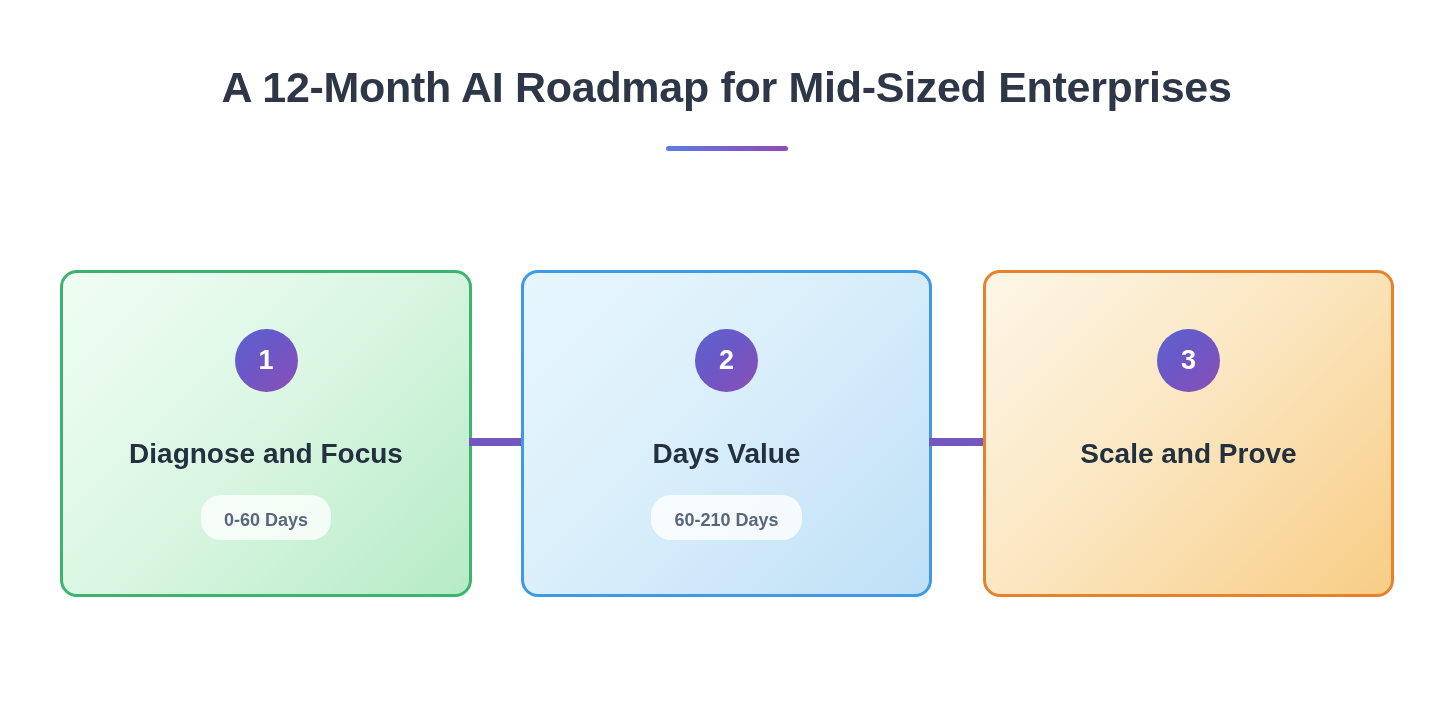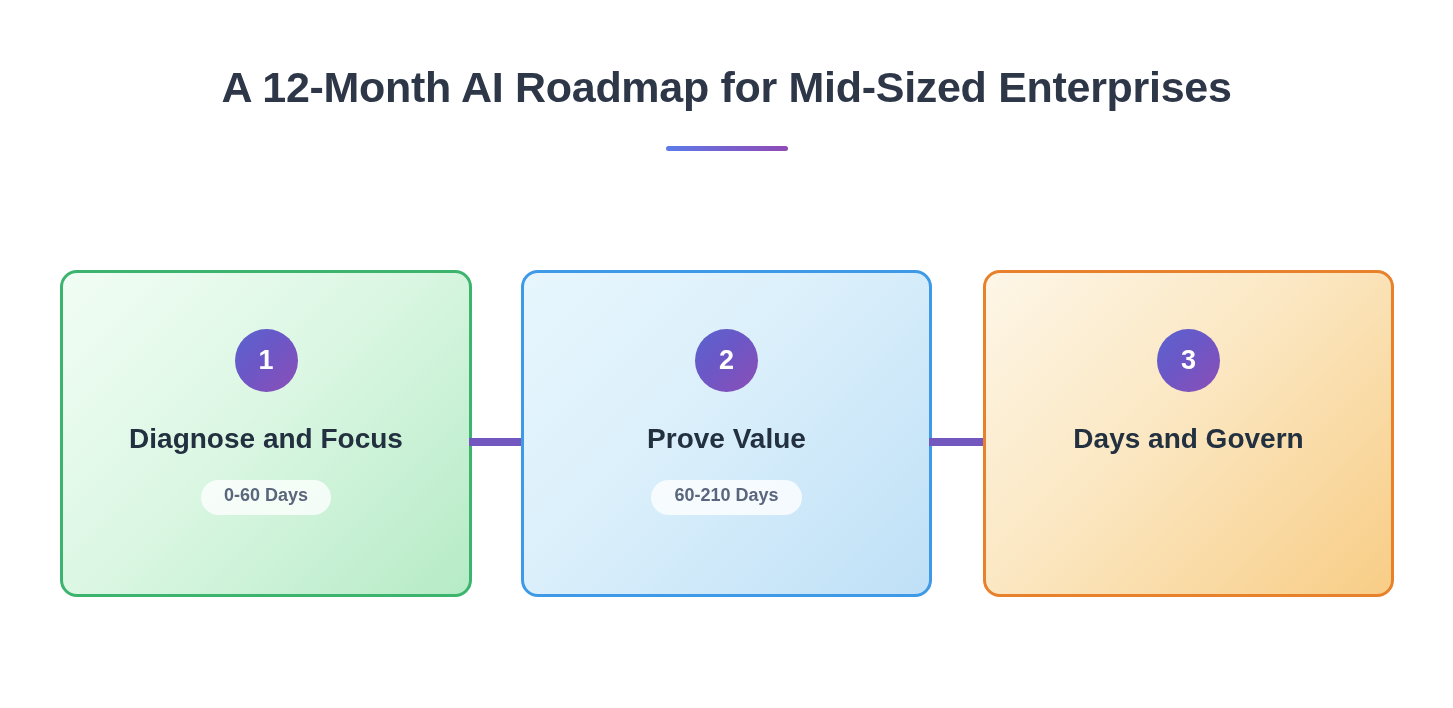--- a/index.html
+++ b/index.html
@@ -108,31 +108,31 @@
     display: flex;
     align-items: center;
     justify-content: center;
     color: #ffffff;
     font-size: 27px;
     font-weight: bold;
     line-height: 1;
   }
 
   .card-title {
-    margin-top: 32px;
+    margin-top: 47px;
     font-size: 28px;
     font-weight: bold;
     color: #22303f;
     line-height: 1.1;
     white-space: nowrap;
   }
 
   .duration-pill {
     margin-top: 25px;
-    padding: 6px 23px 11px 23px;
+    padding: 16px 23px 11px 23px;
     border-radius: 20px;
     background: rgba(255, 255, 255, 0.78);
     color: #5a667c;
     font-size: 18px;
     font-weight: bold;
     line-height: 1;
     white-space: nowrap;
   }
 
   
@@ -161,25 +161,25 @@
     <div class="stage-card card-1">
       <div class="step-circle">1</div>
       <div class="card-title">Diagnose and Focus</div>
       <div class="duration-pill">0-60 Days</div>
     </div>
 
     <div class="connector connector-1"></div>
 
     <div class="stage-card card-2">
       <div class="step-circle">2</div>
-      <div class="card-title">Prove Value</div>
+      <div class="card-title">Days Value</div>
       <div class="duration-pill">60-210 Days</div>
     </div>
 
     <div class="connector connector-2"></div>
 
     <div class="stage-card card-3">
       <div class="step-circle">3</div>
-      <div class="card-title">Days and Govern</div>
+      <div class="card-title">Scale and Prove</div>
     </div>
 
   </div>
 </div>
 
 </body></html>

